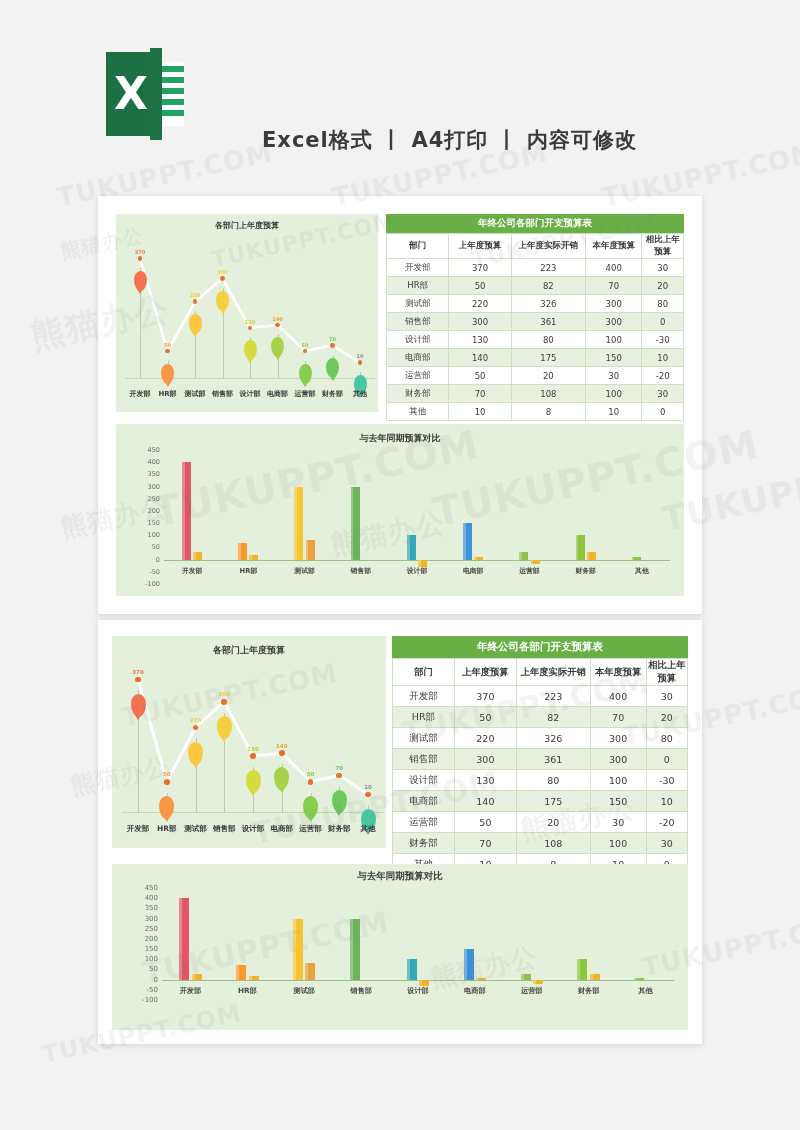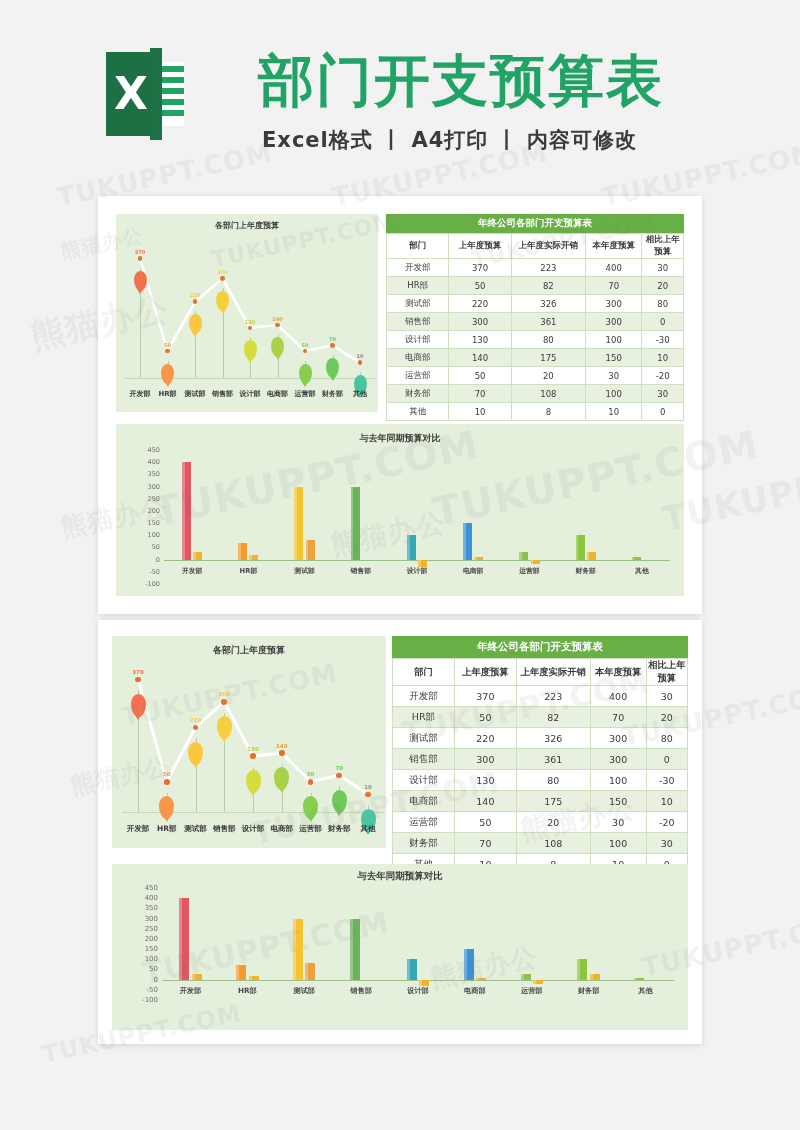--- a/index.html
+++ b/index.html
@@ -108,21 +108,20 @@
       <div class="lfold"></div>
       <div class="lsheet"></div>
       <div class="lrow" style="top:18px"></div>
       <div class="lrow" style="top:29px"></div>
       <div class="lrow" style="top:40px"></div>
       <div class="lrow" style="top:51px"></div>
       <div class="lrow" style="top:62px"></div>
       <div class="lfold2"></div>
       <div class="lx">X</div>
     </div>
-    <div class="maintitle">部门开支预算表</div>
     <div class="subtitle">Excel格式 丨 A4打印 丨 内容可修改</div>
   </div>
 
   <div class="sheet" id="sheet1">
     <div class="panel" id="lcp1" style="left: 18px; top: 18px; width: 262px; height: 198px;">
         <div class="lc-title" style="top:6px;font-size:8px;">各部门上年度预算</div>
         <div class="lc-axis" style="left:8.599999999999998px;top:164px;width:250.8px;"></div>
         <div class="stem" style="left:24px;top:53.69999999999999px;height:110.30000000000001px;"></div>
         <div class="stem" style="left:51.5px;top:146.5px;height:17.5px;"></div>
         <div class="stem" style="left:79px;top:97.19999999999999px;height:66.80000000000001px;"></div>

